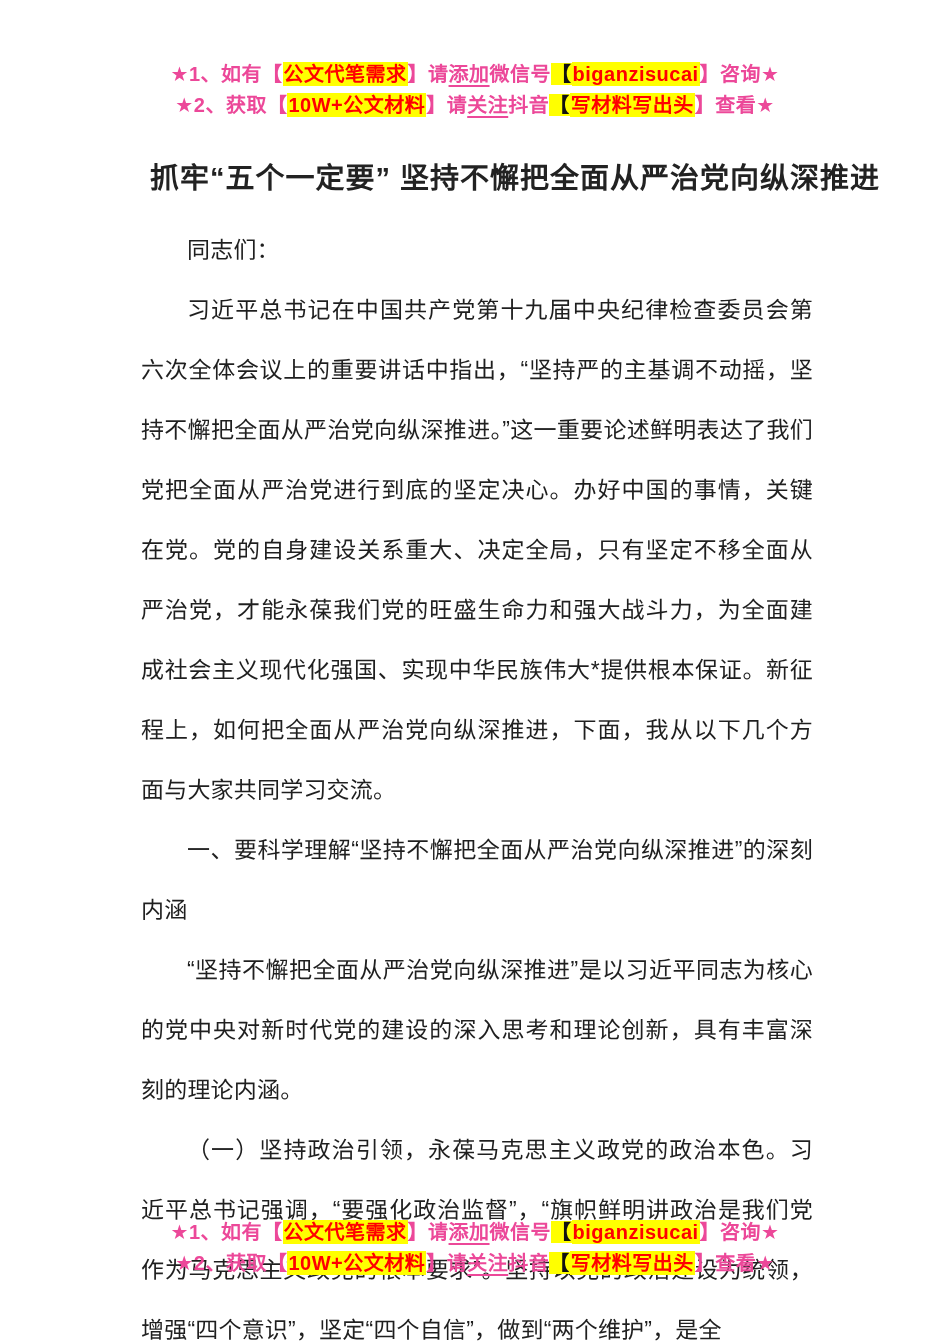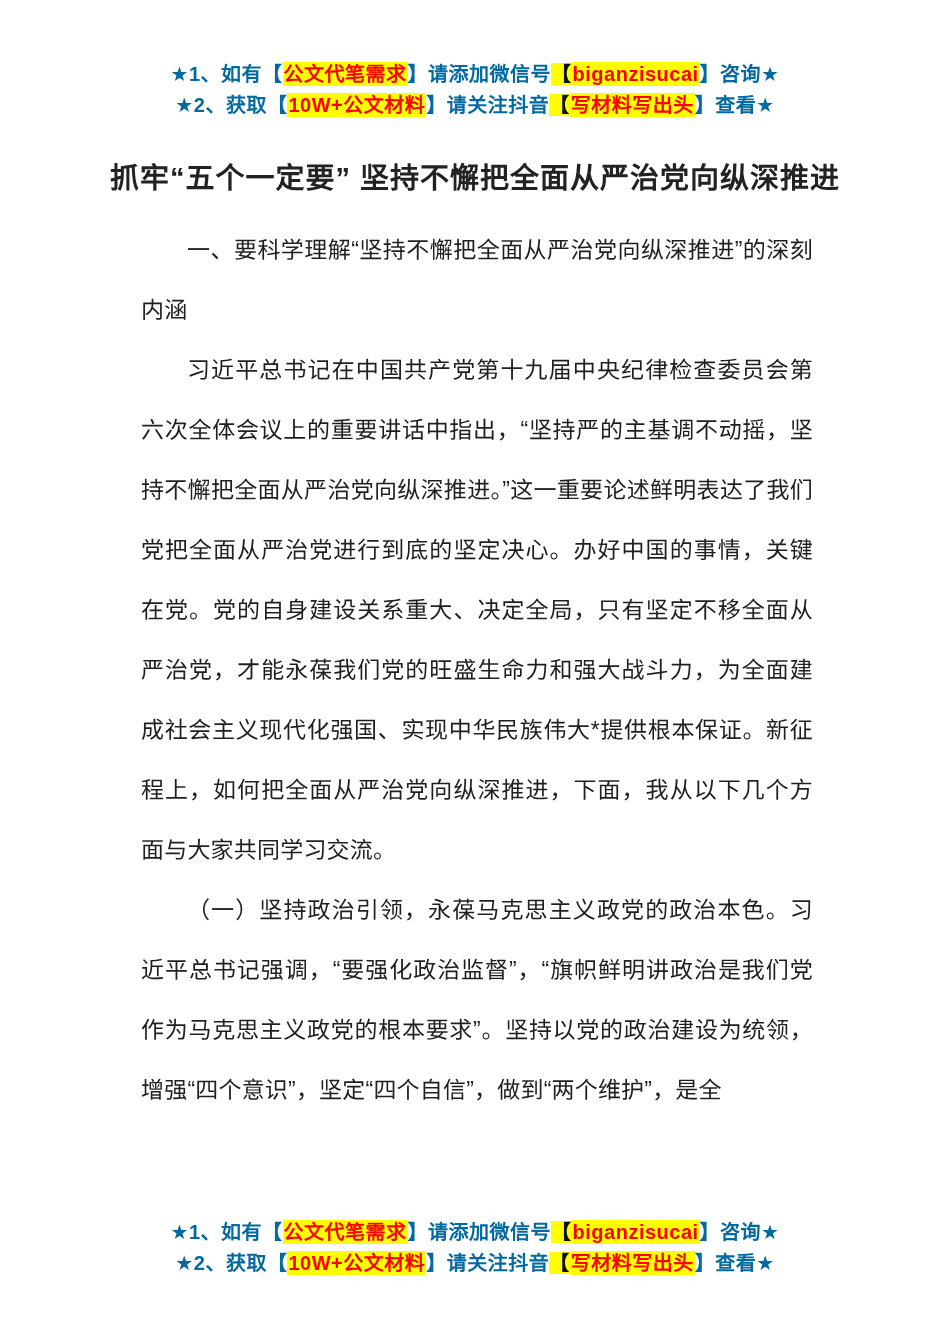--- a/index.html
+++ b/index.html
@@ -19,46 +19,47 @@
     color: #111111;
   }
   .promo-top { top: 59px; }
   .promo-bottom { top: 1217px; }
   .promo-line {
     font-size: 20px; line-height: 31px;
     font-weight: 800;
     letter-spacing: 0.5px;
     white-space: nowrap;
   }
-  .promo-line .seg { font-weight: 800; color: #0369a1; }
+  .promo-line .seg { font-weight: 800; color: #ec4899; }
   .promo-line .channel { font-weight: 700; }
   .promo-line .hl {
     background: #ffff00;
     color: #ff0000;
     padding: 1px 1px;
   }
   .promo-line .hl-bracket {
     background: #ffff00;
     color: #111111;
   }
   .promo-line .u-black {
+    text-decoration: underline;
     text-underline-offset: 4px;
     text-decoration-thickness: 2px;
   }
   .promo-line .u-red {
     text-decoration-color: #e00000;
     text-underline-offset: 3px;
     text-decoration-thickness: 2px;
   }
 
   
   .doc-title {
     position: absolute;
     top: 137px; left: 70px; right: 70px;
-    text-align: center;
+    text-align: right;
     font-size: 29px;
     line-height: 44px;
     font-weight: 800;
     color: #222222;
     letter-spacing: 1px;
   }
 
   
   .doc-body {
     position: absolute;
@@ -82,22 +83,24 @@
       <span class="seg">★1、如有【</span><span class="hl">公文代笔需求</span><span class="seg">】请</span><span class="seg u-black">添加</span><span class="seg channel">微信号</span><span class="seg hl-bracket">【</span><span class="hl u-red">biganzisucai</span><span class="seg">】咨询★</span>
     </div>
     <div class="promo-line">
       <span class="seg">★2、获取【</span><span class="hl">10W+公文材料</span><span class="seg">】请</span><span class="seg u-black">关注</span><span class="seg channel">抖音</span><span class="seg hl-bracket">【</span><span class="hl u-red">写材料写出头</span><span class="seg">】查看★</span>
     </div>
   </div>
 
   <h1 class="doc-title">抓牢“五个一定要” 坚持不懈把全面从严治党向纵深推进</h1>
 
   <div class="doc-body">
+    <p>同志们：</p>
+    <p>习近平总书记在中国共产党第十九届中央纪律检查委员会第六次全体会议上的重要讲话中指出，“坚持严的主基调不动摇，坚持不懈把全面从严治党向纵深推进。”这一重要论述鲜明表达了我们党把全面从严治党进行到底的坚定决心。办好中国的事情，关键在党。党的自身建设关系重大、决定全局，只有坚定不移全面从严治党，才能永葆我们党的旺盛生命力和强大战斗力，为全面建成社会主义现代化强国、实现中华民族伟大*提供根本保证。新征程上，如何把全面从严治党向纵深推进，下面，我从以下几个方面与大家共同学习交流。</p>
     <p>一、要科学理解“坚持不懈把全面从严治党向纵深推进”的深刻内涵</p>
-    <p>习近平总书记在中国共产党第十九届中央纪律检查委员会第六次全体会议上的重要讲话中指出，“坚持严的主基调不动摇，坚持不懈把全面从严治党向纵深推进。”这一重要论述鲜明表达了我们党把全面从严治党进行到底的坚定决心。办好中国的事情，关键在党。党的自身建设关系重大、决定全局，只有坚定不移全面从严治党，才能永葆我们党的旺盛生命力和强大战斗力，为全面建成社会主义现代化强国、实现中华民族伟大*提供根本保证。新征程上，如何把全面从严治党向纵深推进，下面，我从以下几个方面与大家共同学习交流。</p>
+    <p>“坚持不懈把全面从严治党向纵深推进”是以习近平同志为核心的党中央对新时代党的建设的深入思考和理论创新，具有丰富深刻的理论内涵。</p>
     <p>（一）坚持政治引领，永葆马克思主义政党的政治本色。习近平总书记强调，“要强化政治监督”，“旗帜鲜明讲政治是我们党作为马克思主义政党的根本要求”。坚持以党的政治建设为统领，增强“四个意识”，坚定“四个自信”，做到“两个维护”，是全</p>
   </div>
 
   <div class="promo promo-bottom">
     <div class="promo-line">
       <span class="seg">★1、如有【</span><span class="hl">公文代笔需求</span><span class="seg">】请</span><span class="seg u-black">添加</span><span class="seg channel">微信号</span><span class="seg hl-bracket">【</span><span class="hl u-red">biganzisucai</span><span class="seg">】咨询★</span>
     </div>
     <div class="promo-line">
       <span class="seg">★2、获取【</span><span class="hl">10W+公文材料</span><span class="seg">】请</span><span class="seg u-black">关注</span><span class="seg channel">抖音</span><span class="seg hl-bracket">【</span><span class="hl u-red">写材料写出头</span><span class="seg">】查看★</span>
     </div>

